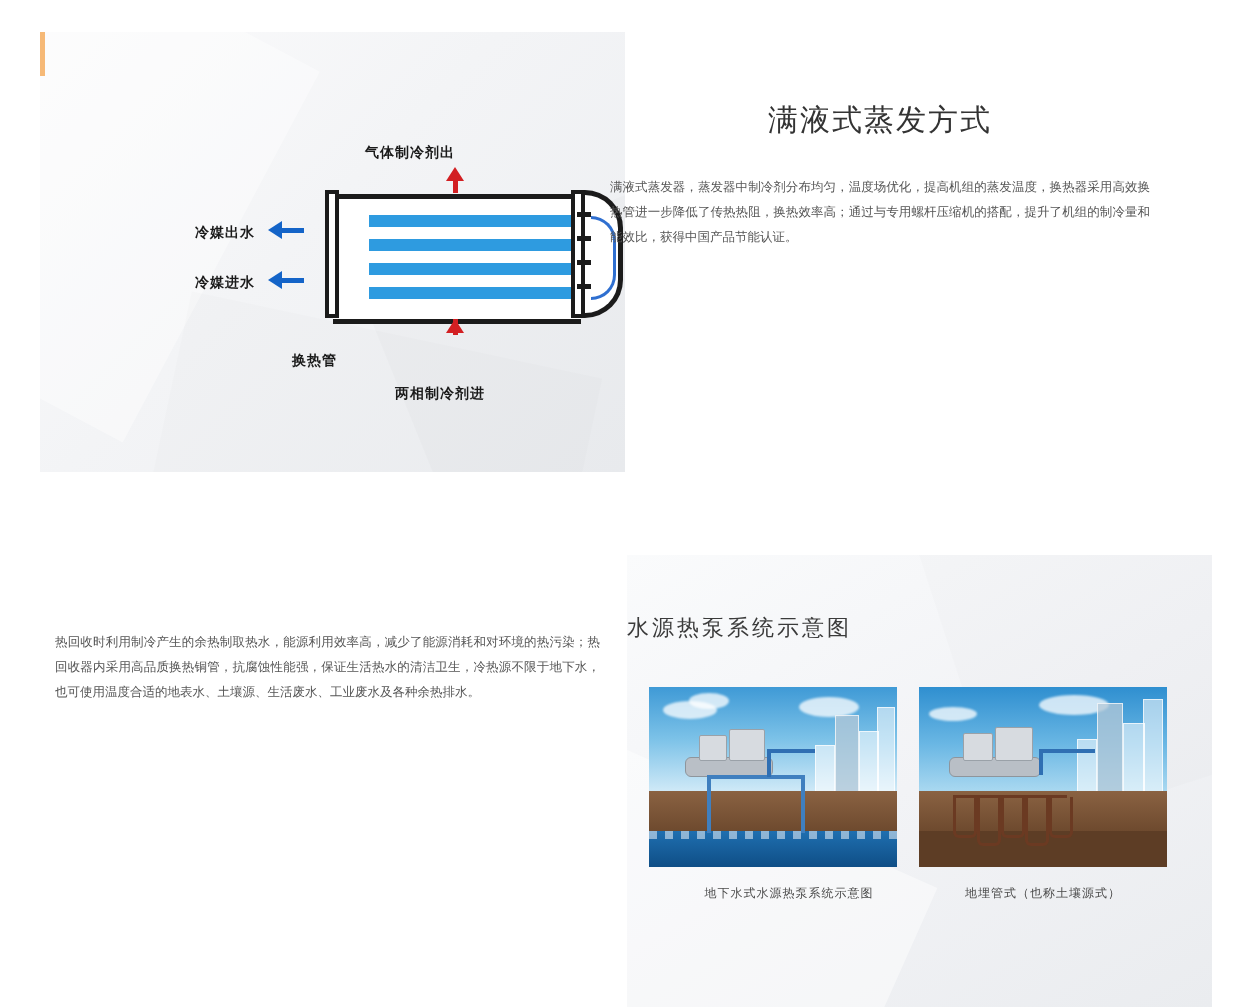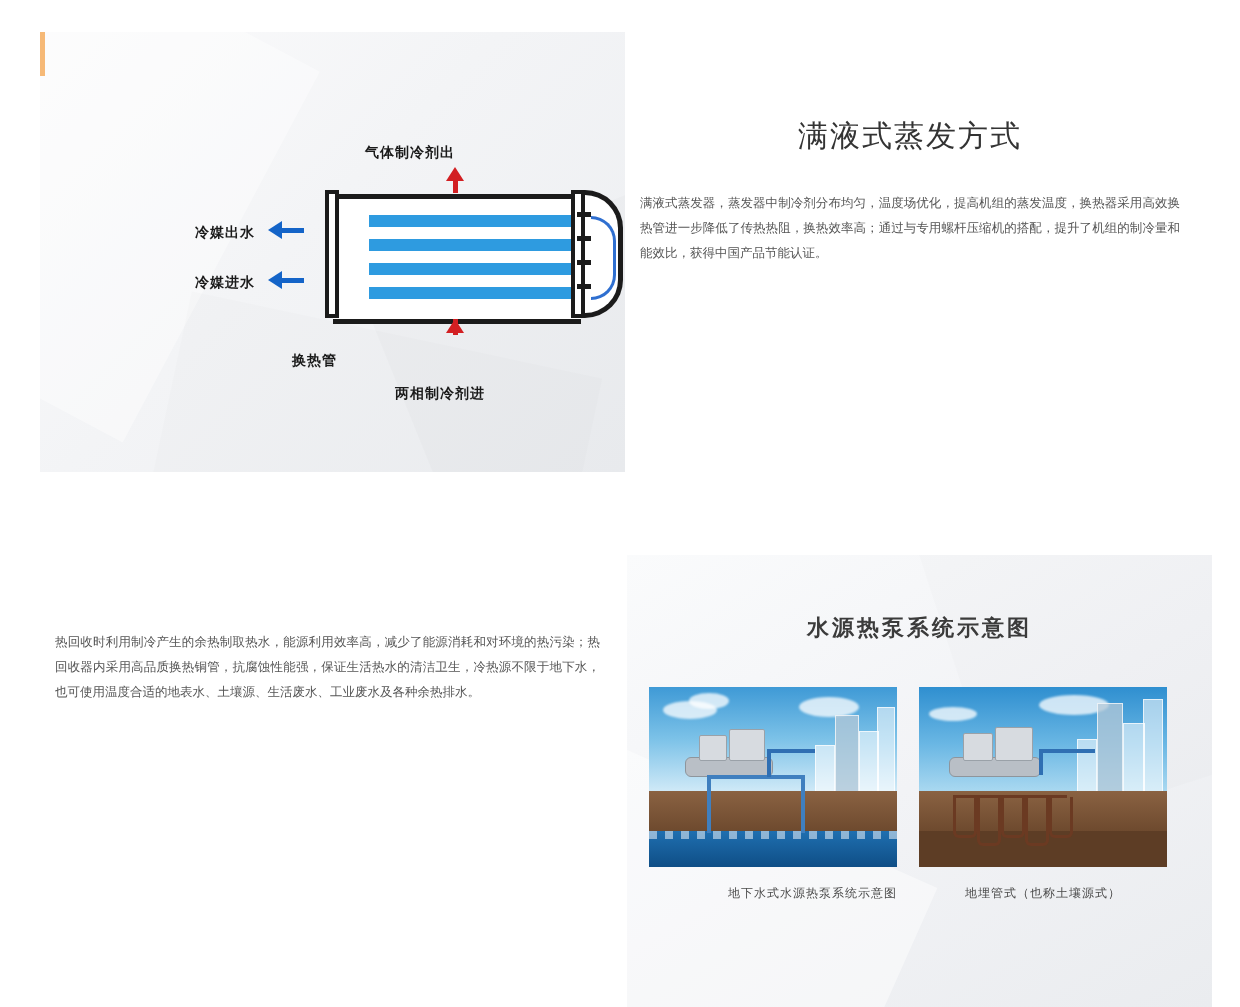--- a/index.html
+++ b/index.html
@@ -210,24 +210,23 @@
   #arrow-refrig-in .stem { top: 0; height: 16px; }
   #arrow-tube-line { left: 318px; top: 268px; width: 5px; height: 44px; background: #f08a1d; }
   #arrow-wout { color: #1464c8; left: 228px; top: 188px; width: 34px; height: 20px; }
   #arrow-wout .stem { width: 24px; }
   #arrow-win { color: #1464c8; left: 228px; top: 238px; width: 34px; height: 20px; }
   #arrow-win .stem { width: 24px; }
 
   
   #evap-text {
     position: absolute;
-    left: 640px;
+    left: 610px;
     top: 100px;
     width: 540px;
-    margin-top: 16px;
   }
   .heading {
     font-size: 30px;
     font-weight: 400;
     color: #333333;
     text-align: center;
     letter-spacing: 2px;
     margin: 0 0 34px 0;
     font-family: "Liberation Sans", "DejaVu Sans", sans-serif;
   }
@@ -266,23 +265,23 @@
     background: rgba(255,255,255,0.5);
   }
   #hr-figure .facet.g1 { left: -80px; top: 250px; width: 340px; height: 320px; transform: rotate(24deg); background: rgba(255,255,255,0.45);}
   #hr-figure .facet.g2 { left: 330px; top: -60px; width: 340px; height: 300px; transform: rotate(-18deg); background: rgba(0,0,0,0.012);}
 
   #hr-fig-title {
     position: absolute;
     left: 0;
     top: 58px;
     width: 585px;
-    text-align: center;
+    text-align: left;
     font-size: 22px;
-    font-weight: bold;
+    font-weight: normal;
     color: #3b3b3b;
     letter-spacing: 3px;
   }
 
   .photo {
     position: absolute;
     top: 132px;
     width: 248px;
     height: 180px;
     overflow: hidden;
@@ -365,21 +364,21 @@
   }
   .photo-caption {
     position: absolute;
     top: 330px;
     width: 248px;
     text-align: center;
     font-size: 12px;
     color: #4a4a4a;
     letter-spacing: 1px;
   }
-  .photo-caption.left  { left: 22px; text-align: right; }
+  .photo-caption.left  { left: 38px; }
   .photo-caption.right { left: 292px; }
 </style>
 </head>
 <body>
 
 <div class="section" id="section-evaporator">
 
   <div id="evap-figure">
     <div class="facet f1"></div>
     <div class="facet f2"></div>

